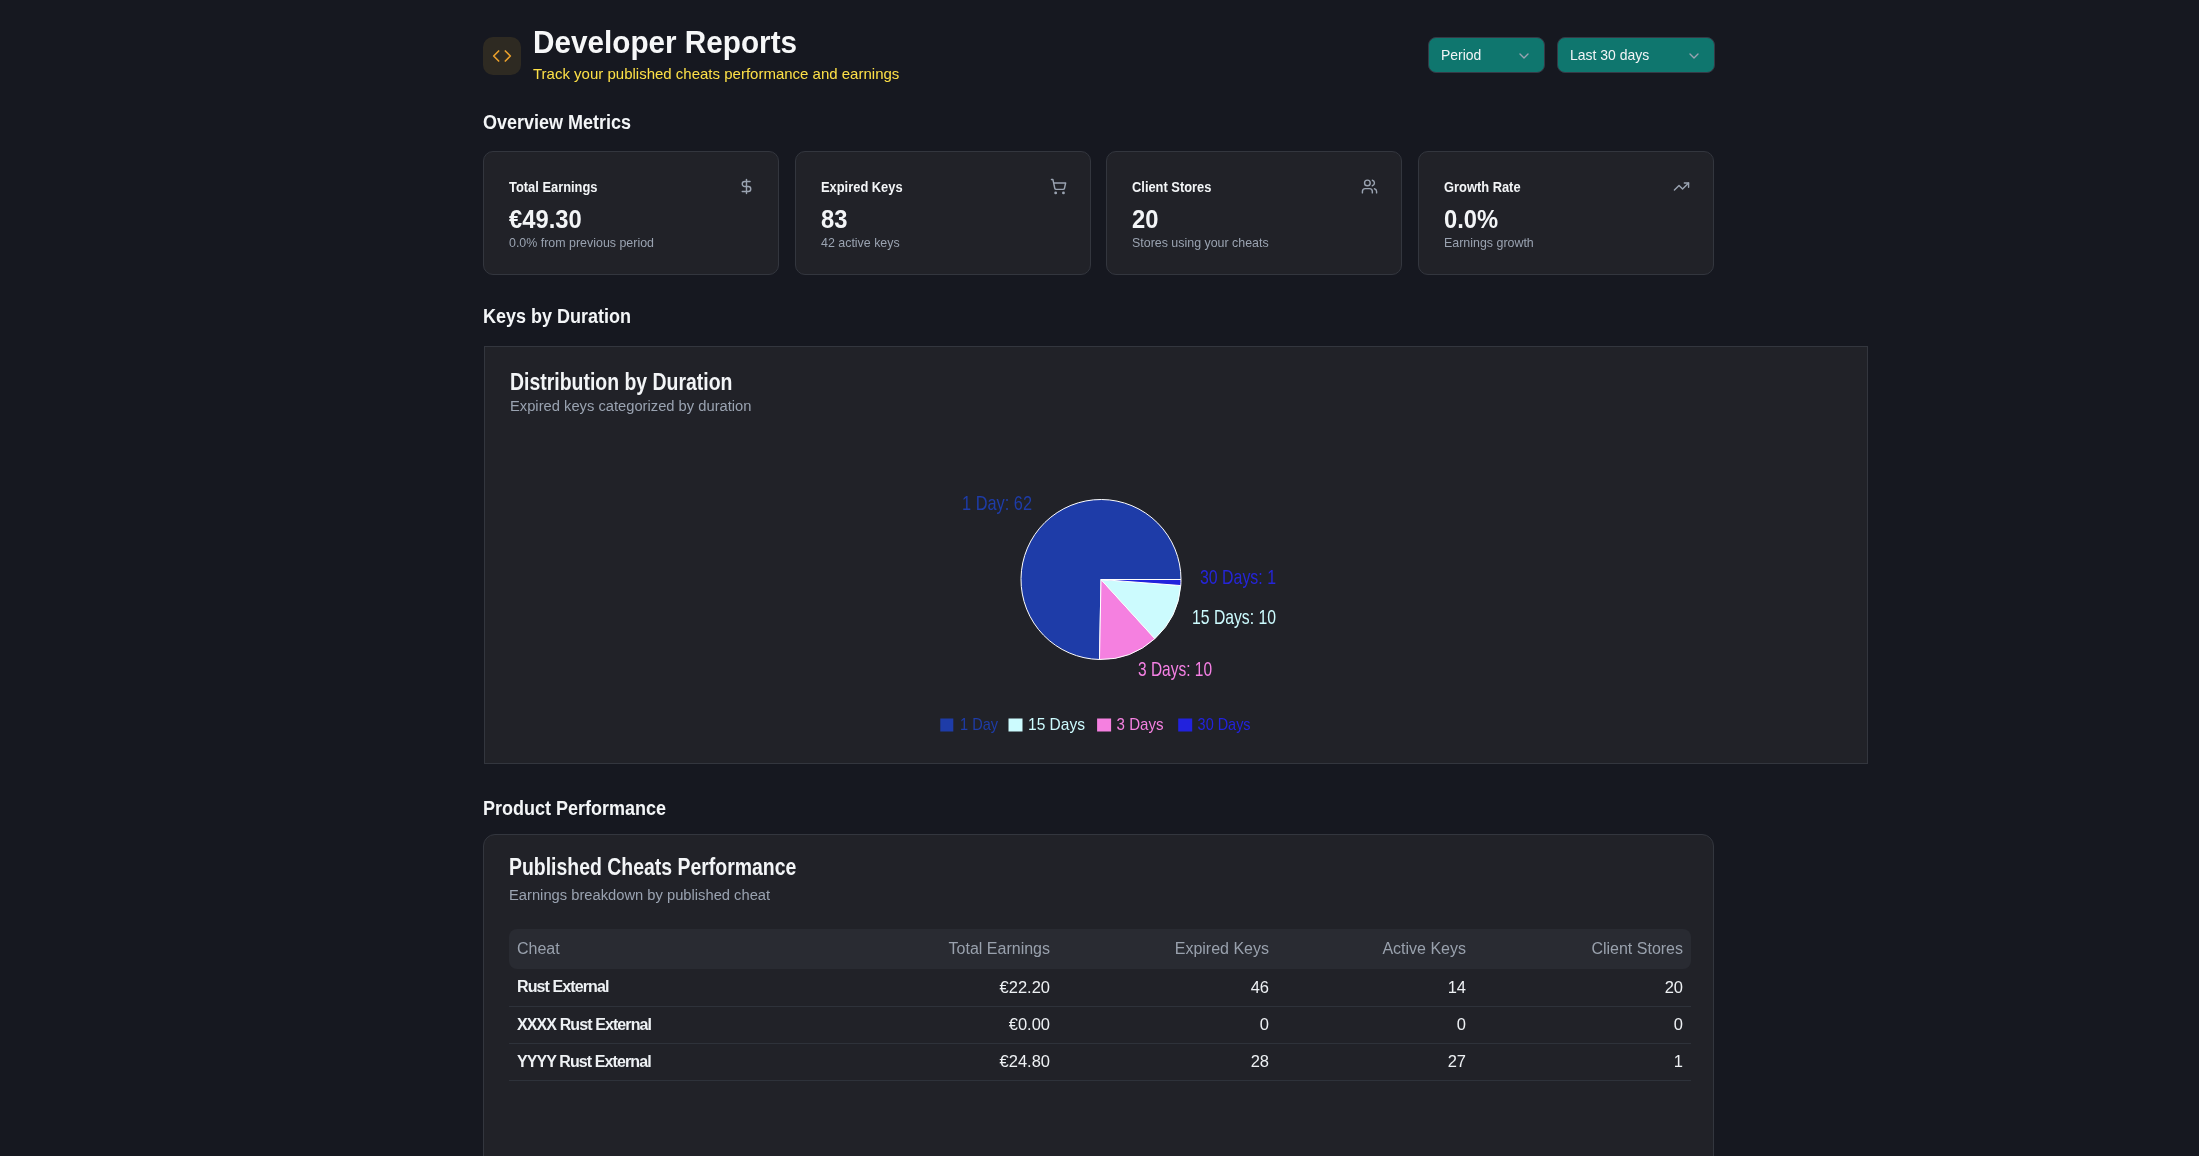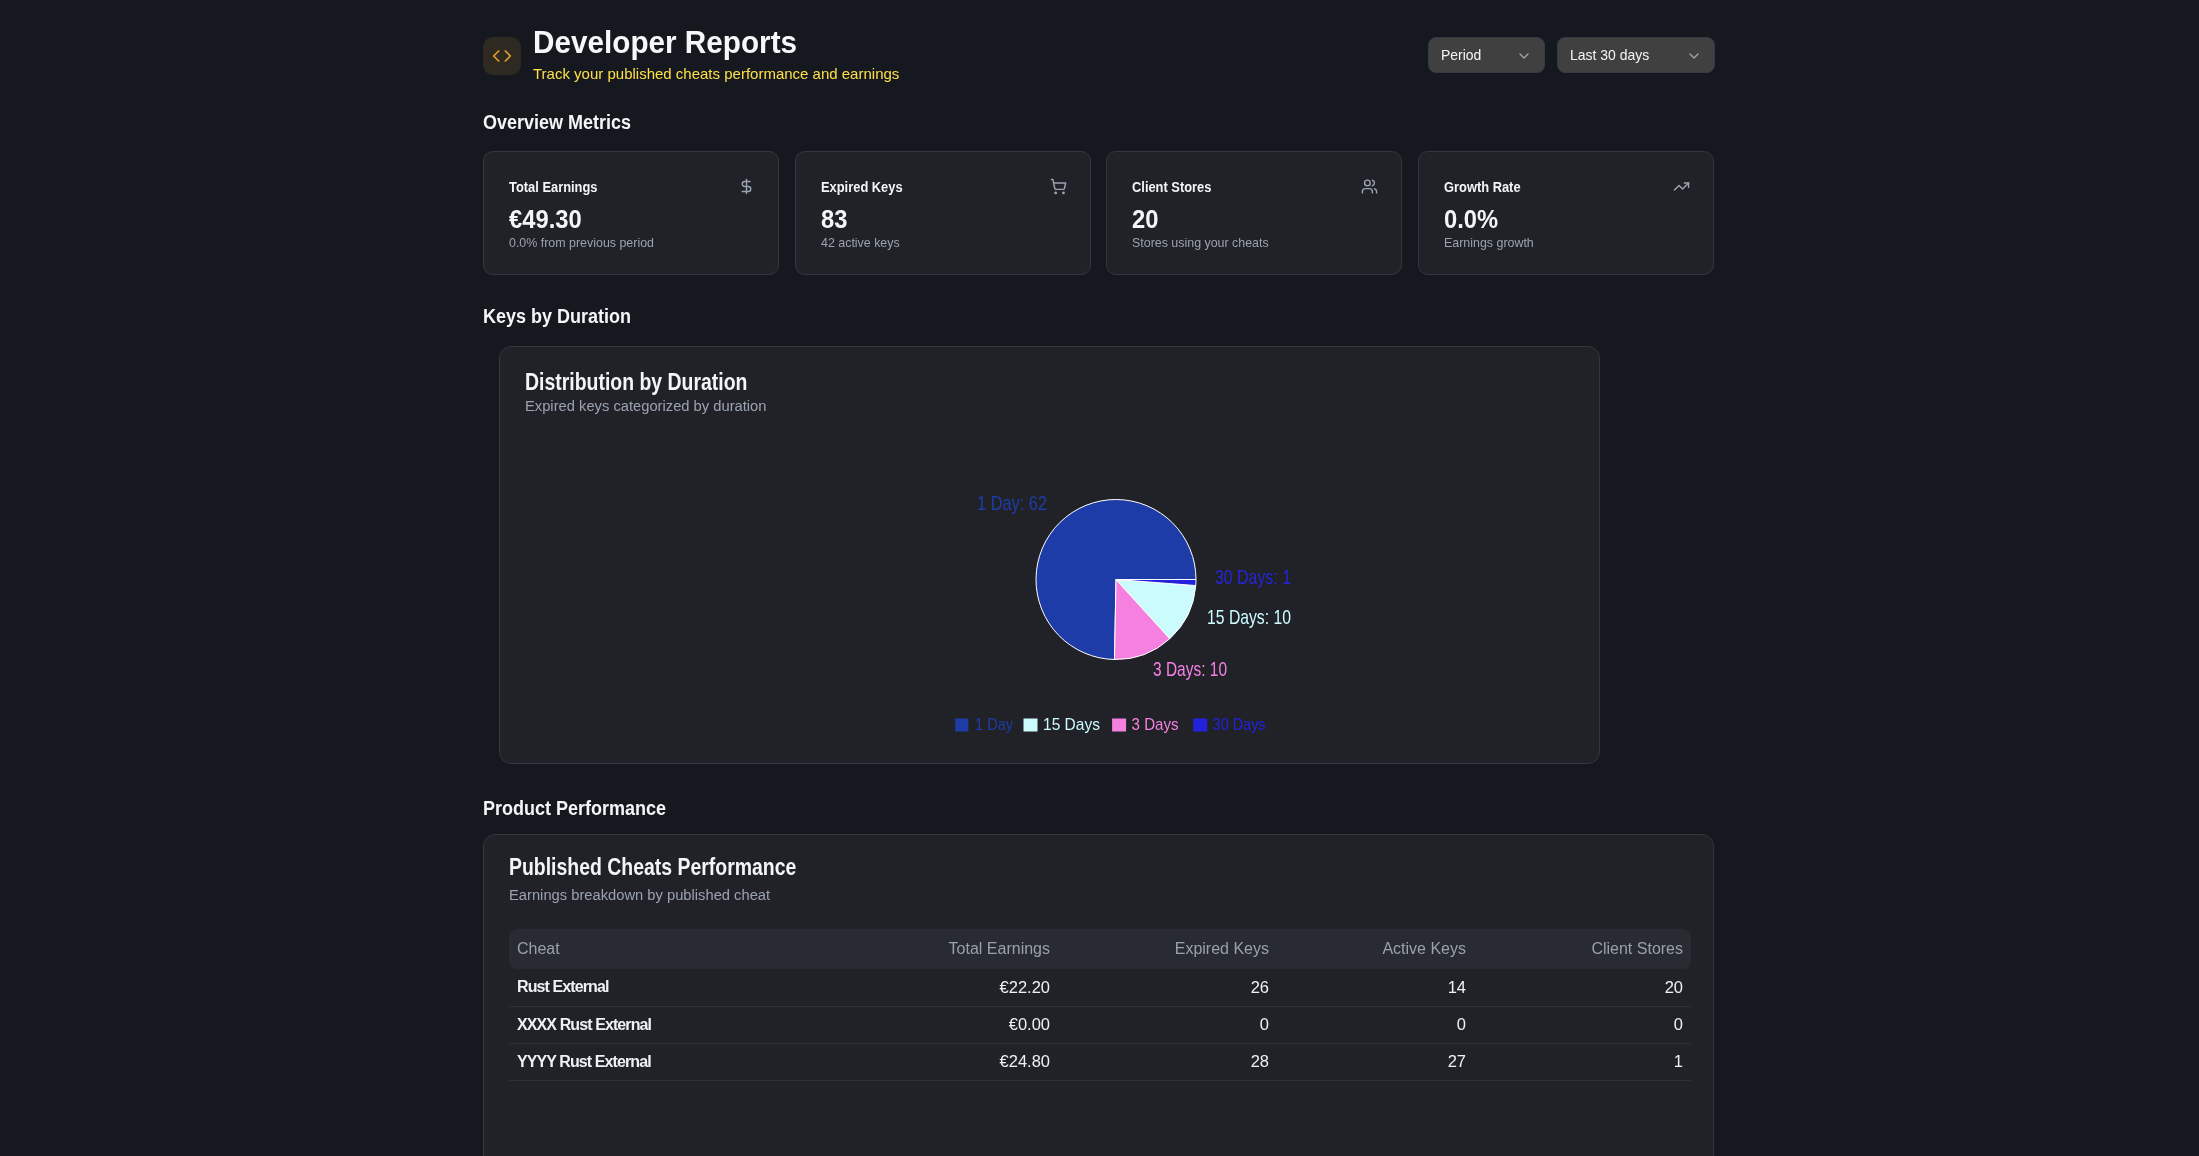--- a/index.html
+++ b/index.html
@@ -2,21 +2,21 @@
 <html><head>
 <meta charset="utf-8">
 <style>
 * { margin:0; padding:0; box-sizing:border-box; }
 html,body { width:2199px; height:1156px; background:#161820; font-family:"Liberation Sans",sans-serif; overflow:hidden; }
 .content { position:absolute; left:483px; top:0; width:1231px; height:1156px;margin-top:8px; }
 .abs { position:absolute; }
 .card { position:absolute; background:#212228; border:1px solid #33363e; border-radius:10px; }
 .h2 { position:absolute; font-size:20px; font-weight:700; color:#f3f5f7; line-height:22px; transform-origin:left top; transform:scaleX(0.90); }
 .icon { color:#9aa3b1; }
-.sel { position:absolute; height:36px; border:1px solid #353a46; border-radius:8px; background:#404040; color:#f3f5f7; font-size:15px; }
+.sel { position:absolute; height:36px; border:1px solid #353a46; border-radius:8px; background:#0f766e; color:#f3f5f7; font-size:15px; }
 .sel .txt { position:absolute; left:12px; top:0; line-height:34px; transform-origin:left center; transform:scaleX(0.93); }
 .sel svg { position:absolute; right:12px; top:10px; }
 .ct { position:absolute; left:25px; font-weight:700; color:#f3f5f7; transform-origin:left top; }
 .csub2 { transform-origin:left top; transform:scaleX(0.95); }
 .csub { position:absolute; left:25px; color:#9aa3b1; transform-origin:left top; }
 table { border-collapse:collapse; table-layout:fixed; width:1182px; font-size:15.5px; }
 th { color:#99a1ad; font-weight:400; font-size:16px; text-align:right; padding:0 8px; height:40px; background:#292b32; }
 th:first-child { text-align:left; border-radius:8px 0 0 8px; }
 th:last-child { border-radius:0 8px 8px 0; }
 td { color:#eef1f4; font-size:16.5px; text-align:right; padding:0 8px; height:37.2px; border-bottom:1px solid #2e323a; }
@@ -85,21 +85,21 @@
     <svg class="icon abs" style="right:23px;top:26px" width="17" height="17" viewBox="0 0 24 24" fill="none" stroke="currentColor" stroke-width="2" stroke-linecap="round" stroke-linejoin="round">
         <polyline points="22 7 13.5 15.5 8.5 10.5 2 17"></polyline>
         <polyline points="16 7 22 7 22 13"></polyline>
       </svg>
     <div class="ct" style="top:53px;font-size:25px;transform:scaleX(0.95);">0.0%</div>
     <div class="csub" style="top:83px;font-size:13.5px;transform:scaleX(0.92);">Earnings growth</div>
   </div>
 
   <div class="h2" style="left:0;top:297px;">Keys by Duration</div>
 
-  <div class="card" style="left:16px;top:338px;width:1101px;height:418px;border-radius:12px;">
+  <div class="card" style="left:1px;top:338px;width:1384px;height:418px;border-radius:0;">
     <div class="ct" style="top:21px;font-size:24px;transform:scaleX(0.81);">Distribution by Duration</div>
     <div class="csub csub2" style="top:50px;font-size:15.5px;">Expired keys categorized by duration</div>
     <svg class="abs" style="left:0;top:82px" width="1231" height="318" viewBox="0 0 1231 318">
       <path d="M616.0,150.5 L696.00,150.50 A80.0,80.0 0 1 0 614.49,230.49 Z" fill="#1e3ca8" stroke="#fff" stroke-width="1"></path>
       <path d="M616.0,150.5 L614.49,230.49 A80.0,80.0 0 0 0 669.83,209.68 Z" fill="#f580e0" stroke="#fff" stroke-width="1"></path>
       <path d="M616.0,150.5 L669.83,209.68 A80.0,80.0 0 0 0 695.77,156.55 Z" fill="#ccfbfe" stroke="#fff" stroke-width="1"></path>
       <path d="M616.0,150.5 L695.77,156.55 A80.0,80.0 0 0 0 696.00,150.50 Z" fill="#2222dd" stroke="#fff" stroke-width="1"></path>
       <text x="547" y="81" text-anchor="end" font-size="21" fill="#1e3ca8" textLength="70" lengthAdjust="spacingAndGlyphs">1 Day: 62</text>
       <text x="715" y="155.2" font-size="21" fill="#2525d9" textLength="76" lengthAdjust="spacingAndGlyphs">30 Days: 1</text>
       <text x="707" y="195" font-size="21" fill="#ccfbfe" textLength="84" lengthAdjust="spacingAndGlyphs">15 Days: 10</text>
@@ -133,21 +133,21 @@
             <tr>
               <th>Cheat</th>
               <th>Total Earnings</th>
               <th>Expired Keys</th>
               <th>Active Keys</th>
               <th>Client Stores</th>
             </tr>
         <tr>
               <td>Rust External</td>
               <td>€22.20</td>
-              <td>26</td>
+              <td>46</td>
               <td>14</td>
               <td>20</td>
             </tr>
         <tr>
               <td>XXXX Rust External</td>
               <td>€0.00</td>
               <td>0</td>
               <td>0</td>
               <td>0</td>
             </tr>

